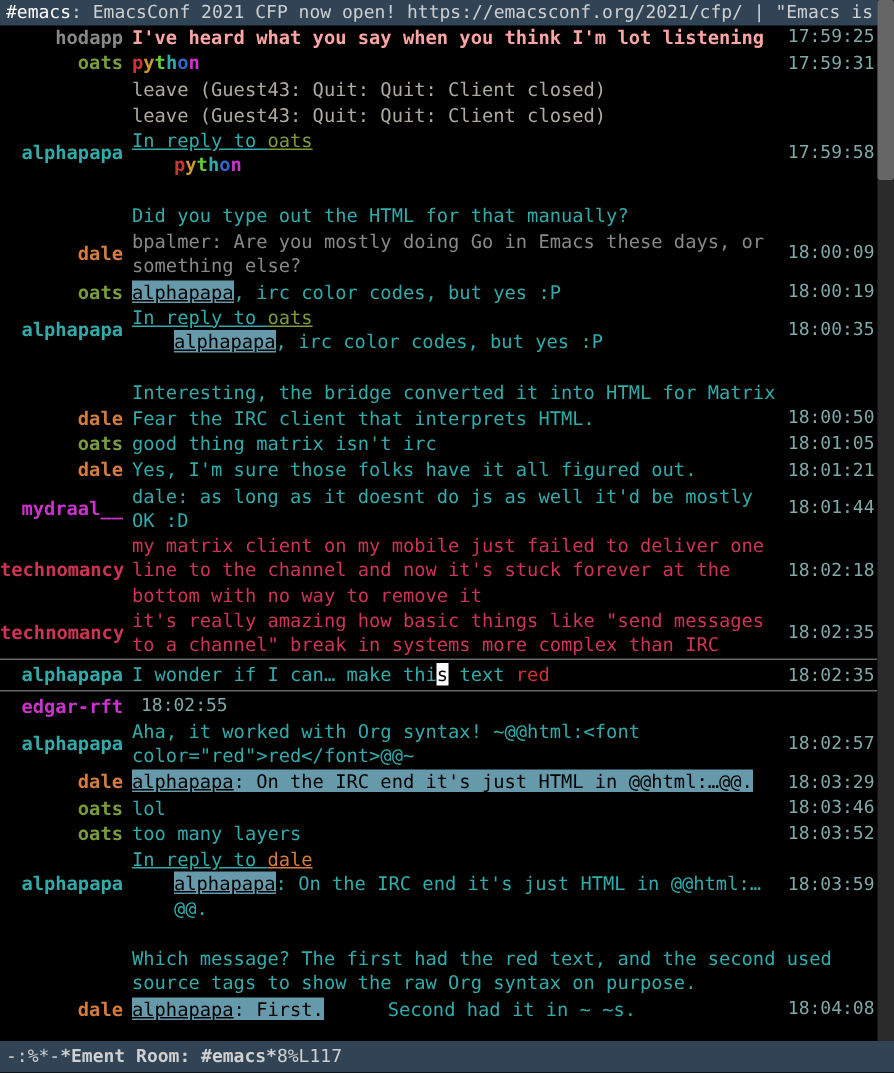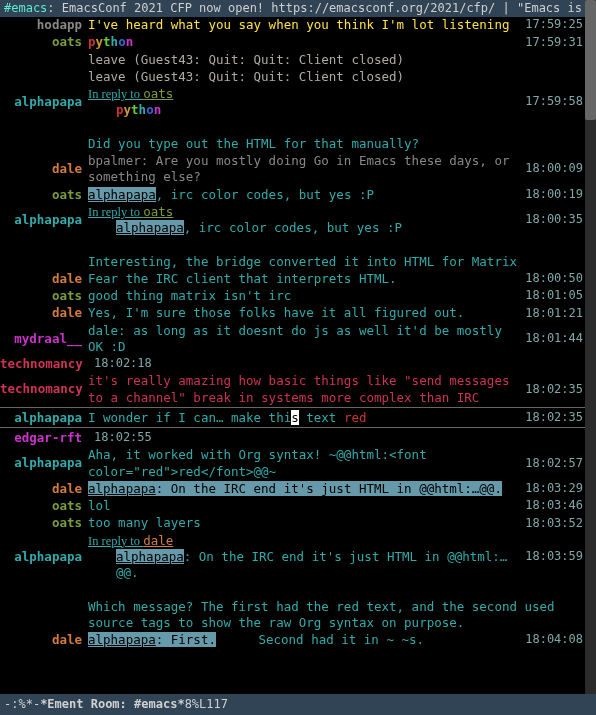--- a/index.html
+++ b/index.html
@@ -37,21 +37,21 @@
   }
   .topbar {
     background: #304455;
     color: #cfcfcf;
     height: 17px;
     padding: 1px 4px 0 4px;
     font-size: 12px;
     white-space: nowrap;
     overflow: hidden;
   }
-  .topbar .chan { color: #5eead4; }
+  .topbar .chan { color: #ffffff; }
   .messages {
     position: absolute;
     top: 17px;
     left: 0;
     right: 11px;
     bottom: 21px;
     overflow: hidden;
   }
   .row {
     display: flex;
@@ -72,21 +72,21 @@
     word-wrap: break-word;
   }
   .ts {
     flex: 0 0 auto;
     color: #7fa8a8;
     font-size: 12px;
     padding-left: 6px;
     text-align: right;
   }
   .reply-head { display:inline-block; }
-  .reply-head .irt { color: #33aaaa; text-decoration: underline; font-family: Liberation Serif, serif; }
+  .reply-head .irt { color: #33aaaa; text-decoration: underline; }
   .reply-head .who { text-decoration: underline; }
   .indented { margin-left: 28px; display: block; }
   .hl { background: #6699aa; color: #000; text-decoration: underline; }
   .hl-plain { background: #6699aa; color: #000; }
   .plain { color: #b0aaa0; }
   .modeline {
     position: absolute;
     bottom: 0;
     left: 0; right: 0;
     height: 21px;
@@ -108,21 +108,21 @@
 <body>
 
 <div class="viewport">
   <div class="topbar">
     <span class="chan">#emacs</span><span>: EmacsConf 2021 CFP now open! https://emacsconf.org/2021/cfp/ | "Emacs is a co</span>
   </div>
 
   <div class="messages" id="messages">
       <div class="row">
         <div class="nick"><span style="color: rgb(136, 136, 136);">hodapp</span></div>
-        <div class="msg"><span style="color: #fde047;">I've heard what you say when you think I'm lot listening</span></div>
+        <div class="msg"><span style="color: #fca5a5; font-weight: bold;">I've heard what you say when you think I'm lot listening</span></div>
         <div class="ts">17:59:25</div>
       </div>
       <div class="row">
         <div class="nick"><span style="color: rgb(122, 156, 61);">oats</span></div>
         <div class="msg"><span class="rainbow"><span style="color: rgb(204, 51, 51);">p</span><span style="color: rgb(204, 153, 51);">y</span><span style="color: rgb(102, 204, 51);">t</span><span style="color: rgb(51, 170, 170);">h</span><span style="color: rgb(51, 102, 204);">o</span><span style="color: rgb(204, 51, 204);">n</span></span></div>
         <div class="ts">17:59:31</div>
       </div>
       <div class="row">
         <div class="nick"></div>
         <div class="msg"><span class="plain">leave (Guest43: Quit: Quit: Client closed)</span></div>
@@ -178,20 +178,21 @@
         <div class="msg"><span style="color: rgb(51, 170, 170);">Yes, I'm sure those folks have it all figured out.</span></div>
         <div class="ts">18:01:21</div>
       </div>
       <div class="row">
         <div class="nick"><span style="color: rgb(204, 51, 204);">mydraal__</span></div>
         <div class="msg"><span style="color: rgb(51, 170, 170);">dale: as long as it doesnt do js as well it'd be mostly OK :D</span></div>
         <div class="ts">18:01:44</div>
       </div>
       <div class="row">
         <div class="nick"><span style="color: rgb(204, 51, 85);">technomancy</span></div>
+        <div class="msg"><span style="color: rgb(204, 51, 85);">my matrix client on my mobile just failed to deliver one line to the channel and now it's stuck forever at the bottom with no way to remove it</span></div>
         <div class="ts">18:02:18</div>
       </div>
       <div class="row">
         <div class="nick"><span style="color: rgb(204, 51, 85);">technomancy</span></div>
         <div class="msg"><span style="color: rgb(204, 51, 85);">it's really amazing how basic things like "send messages to a channel" break in systems more complex than IRC</span></div>
         <div class="ts">18:02:35</div>
       </div>
       <div class="row sep-above">
         <div class="nick"><span style="color: rgb(51, 170, 170);">alphapapa</span></div>
         <div class="msg"><span style="color: rgb(51, 170, 170);">I wonder if I can… make thi</span><span class="cursor">s</span><span style="color: rgb(51, 170, 170);"> text </span><span style="color: rgb(204, 51, 51);">red</span></div>

